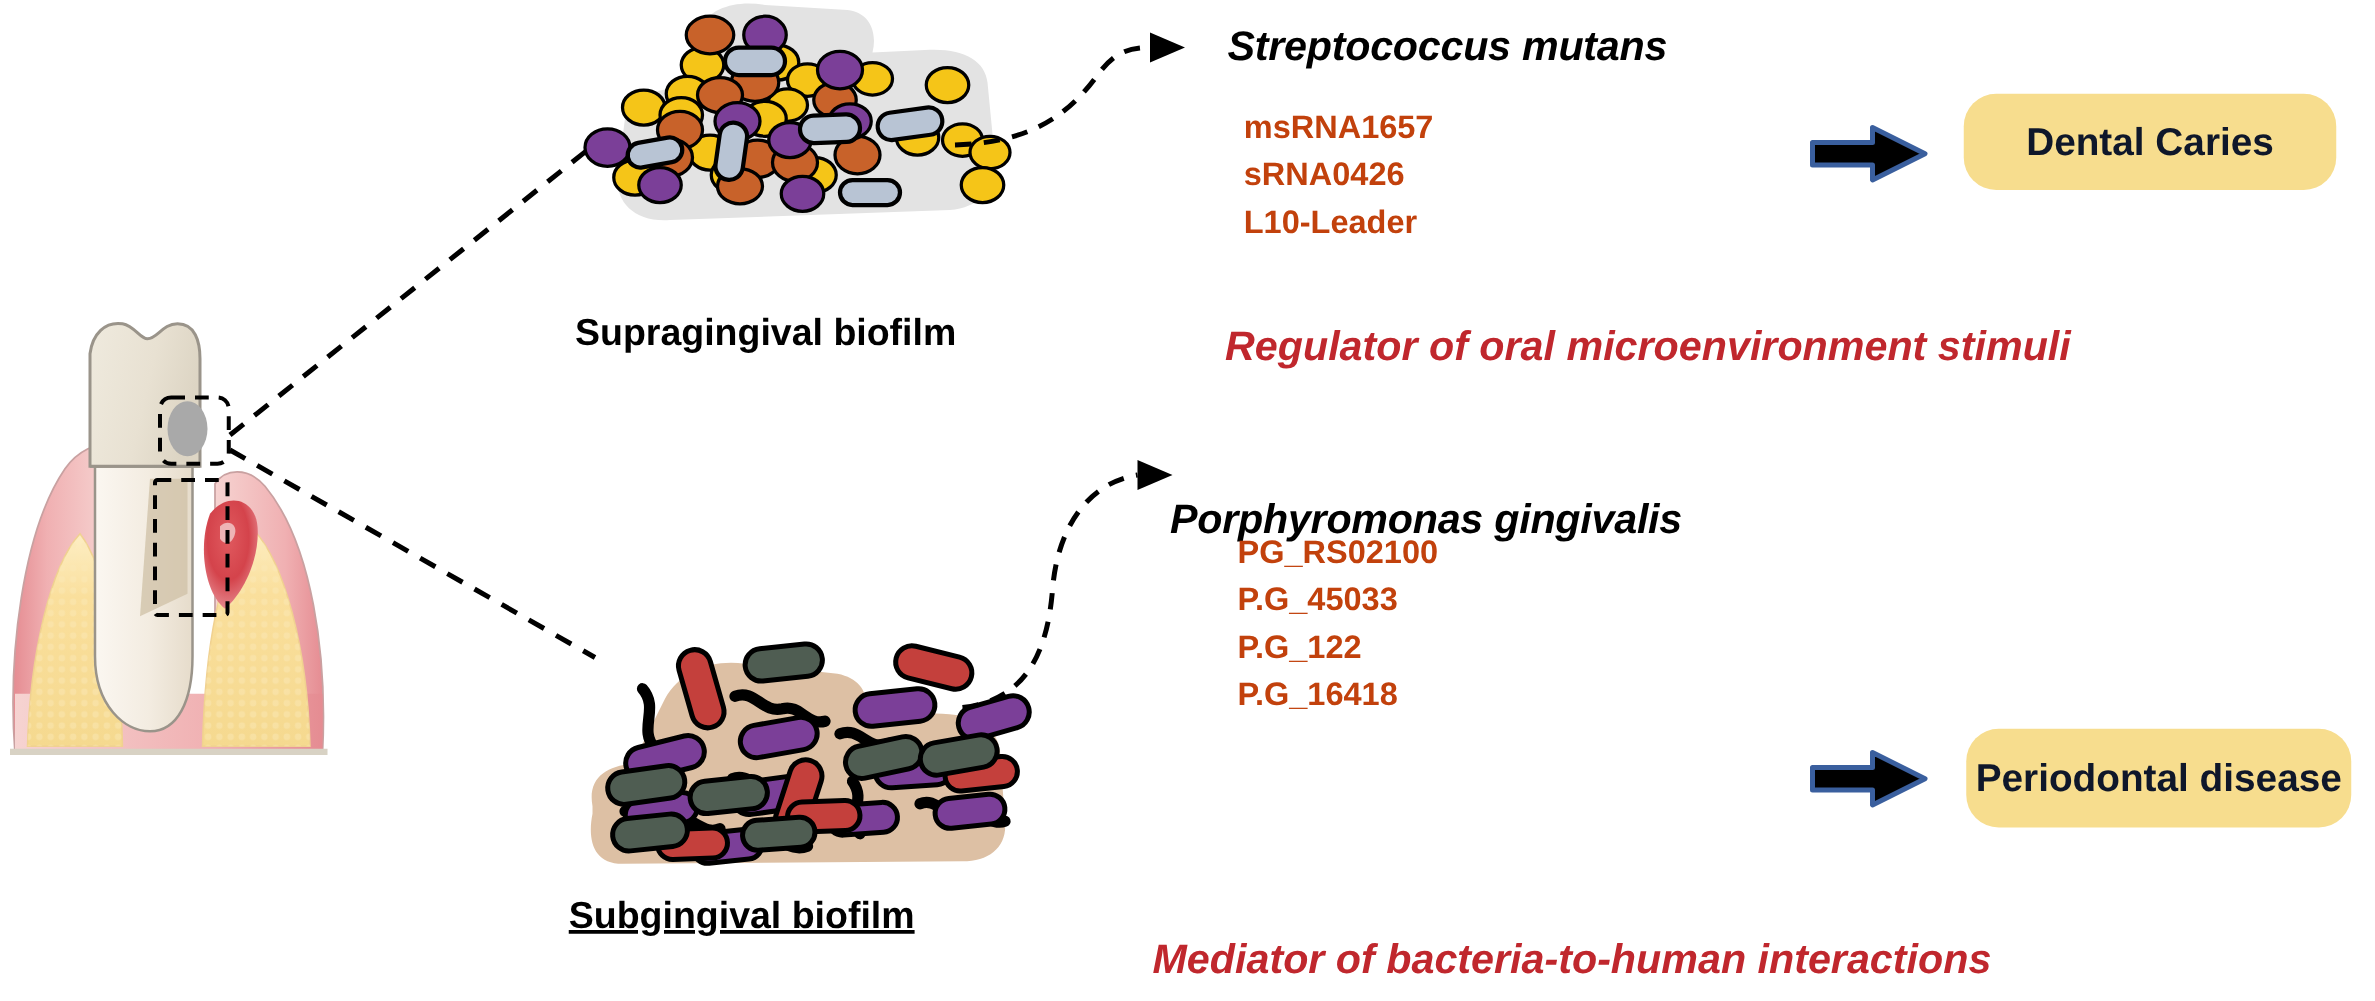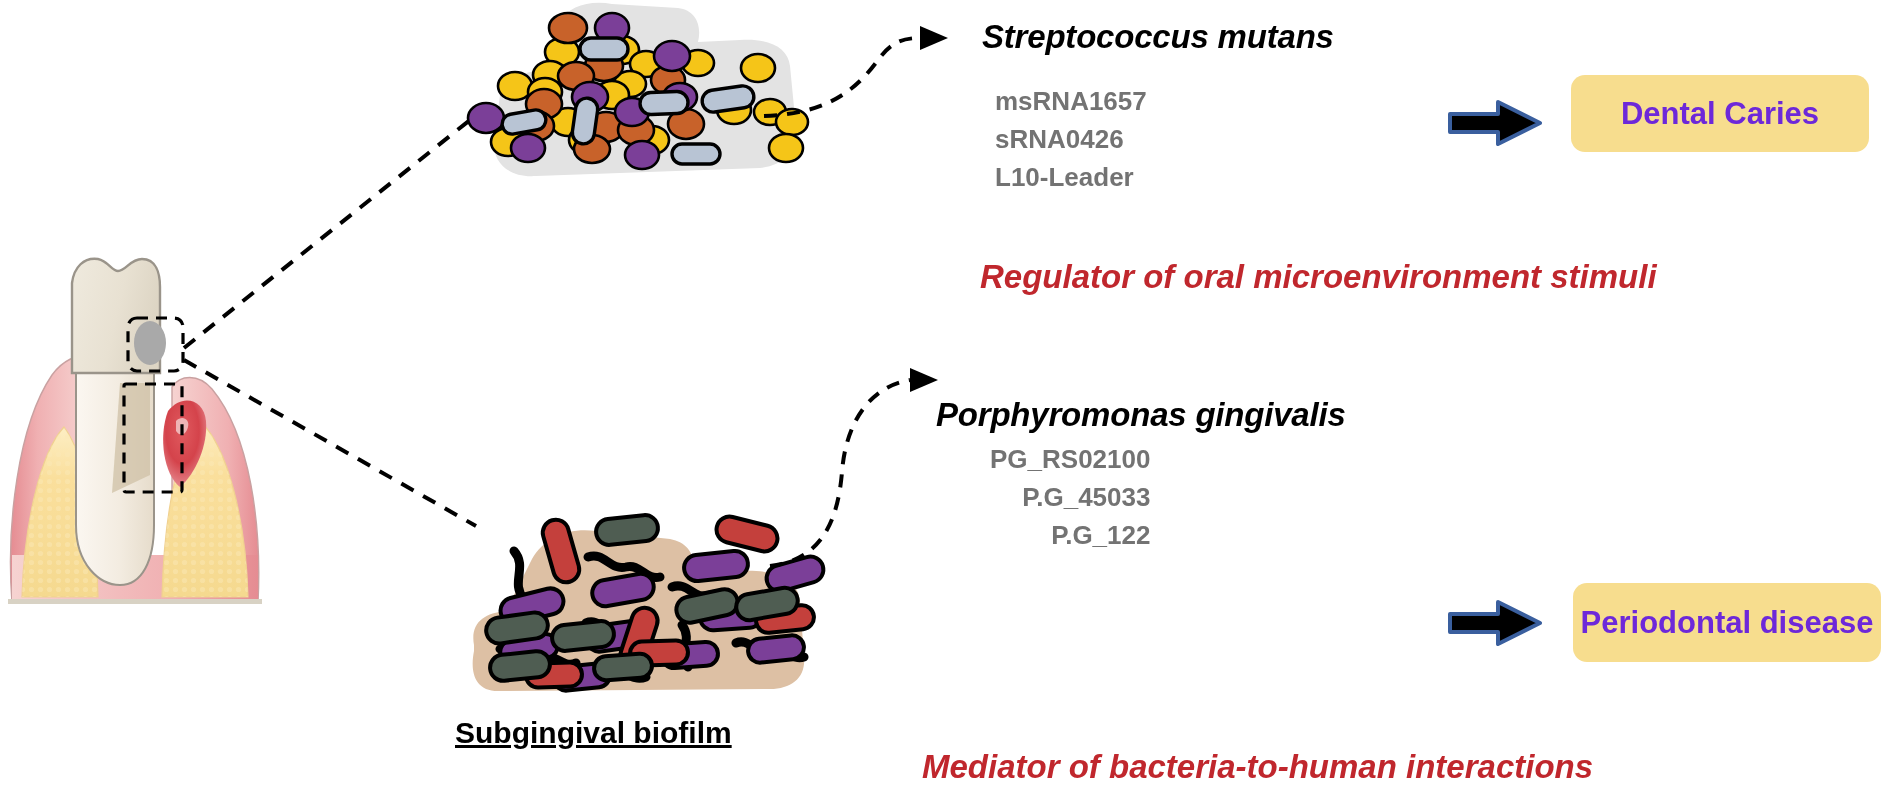--- a/index.html
+++ b/index.html
@@ -14,38 +14,38 @@
   .abs{position:absolute;}
 
   
   .species-name{
     font-style:italic;font-weight:bold;
     font-size:33px;color:#000;
     letter-spacing:-0.2px;
     white-space:nowrap;
   }
   .gene-list{
-    font-size:26px;color:#737373;font-weight:600;
+    font-size:26px;color:#c2410c;font-weight:600;
     line-height:38px;white-space:nowrap;
   }
   .gene-item{display:block;}
   .caption-red{
     font-style:italic;font-weight:bold;
     font-size:33px;color:#c0272d;
     white-space:nowrap;
   }
   .biofilm-label{
     font-weight:bold;font-size:30px;color:#000;
     white-space:nowrap;
   }
   .outcome-box{
     background:#f7dd8e;
-    border-radius:14px;
+    border-radius:26px;
     display:flex;align-items:center;justify-content:center;
-    font-weight:bold;font-size:31px;color:#6d28d9;
+    font-weight:bold;font-size:31px;color:#0f172a;
     white-space:nowrap;
   }
   svg{display:block;overflow:visible;}
 </style>
 </head>
 <body>
 
 <div id="stage">
 
   <div class="abs" style="left:0px;top:225px;width:270px;height:400px;">
@@ -184,20 +184,21 @@
         <rect x="140" y="38" width="48" height="22" rx="11"></rect>
         <rect x="200" y="92" width="48" height="22" rx="11" transform="rotate(-2 224 103)"></rect>
         <rect x="262" y="88" width="52" height="22" rx="11" transform="rotate(-8 288 99)"></rect>
         <rect x="62" y="112" width="44" height="20" rx="10" transform="rotate(-10 84 122)"></rect>
         <rect x="134" y="98" width="22" height="46" rx="11" transform="rotate(8 145 121)"></rect>
         <rect x="232" y="144" width="48" height="20" rx="10"></rect>
       </g>
     </svg>
   </div>
 
+  <div class="abs biofilm-label" style="left:460px;top:250px;">Supragingival biofilm</div>
 
   <svg class="abs" style="left:760px;top:20px;" width="230" height="120">
     <path d="M4 96 C60 94 92 76 118 40 C130 24 140 18 160 18" fill="none" stroke="#000" stroke-width="4" stroke-dasharray="13 10"></path>
     <polygon points="160,6 188,18 160,30" fill="#000"></polygon>
   </svg>
 
   <div class="abs species-name" style="left:982px;top:18px;">Streptococcus mutans</div>
 
   <div class="abs gene-list" style="left:995px;top:82px;">
     <span class="gene-item">msRNA1657</span>
@@ -270,24 +271,25 @@
 
   <div class="abs biofilm-label" style="left:455px;top:716px;text-decoration:underline;">Subgingival biofilm</div>
 
   <svg class="abs" style="left:760px;top:360px;" width="230" height="220">
     <path d="M10 206 C62 200 78 160 82 112 C86 60 112 26 150 20" fill="none" stroke="#000" stroke-width="4" stroke-dasharray="13 10"></path>
     <polygon points="150,8 178,20 150,32" fill="#000"></polygon>
   </svg>
 
   <div class="abs species-name" style="left:936px;top:360px;margin-top:36px;">Porphyromonas gingivalis</div>
 
-  <div class="abs gene-list" style="left:990px;top:440px;text-align:right;">
+  <div class="abs gene-list" style="left:990px;top:422px;">
     <span class="gene-item">PG_RS02100</span>
     <span class="gene-item">P.G_45033</span>
     <span class="gene-item">P.G_122</span>
+    <span class="gene-item">P.G_16418</span>
   </div>
 
   <div class="abs caption-red" style="left:922px;top:748px;">Mediator of  bacteria-to-human interactions</div>
 
   <svg class="abs" style="left:1448px;top:600px;" width="96" height="46">
     <polygon points="2,14 50,14 50,2 92,23 50,44 50,32 2,32" fill="#000" stroke="#3a5f9e" stroke-width="4" stroke-linejoin="round"></polygon>
   </svg>
 
   <div class="abs outcome-box" style="left:1573px;top:583px;width:308px;height:79px;">
     <span>Periodontal disease</span>

